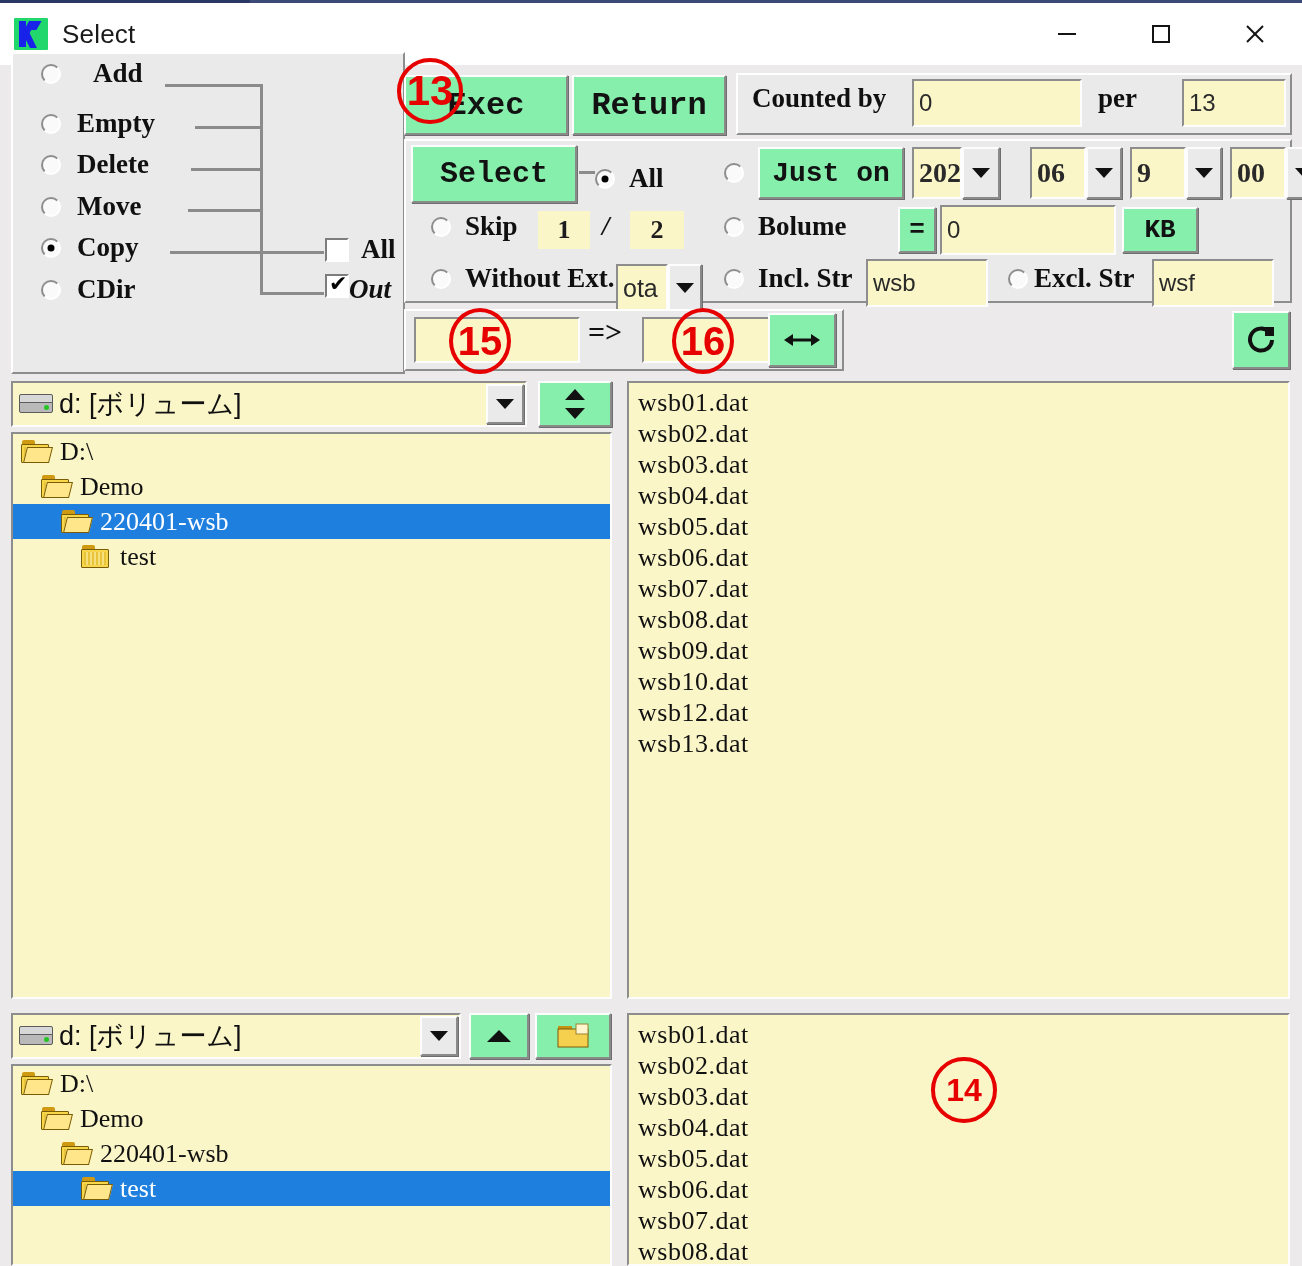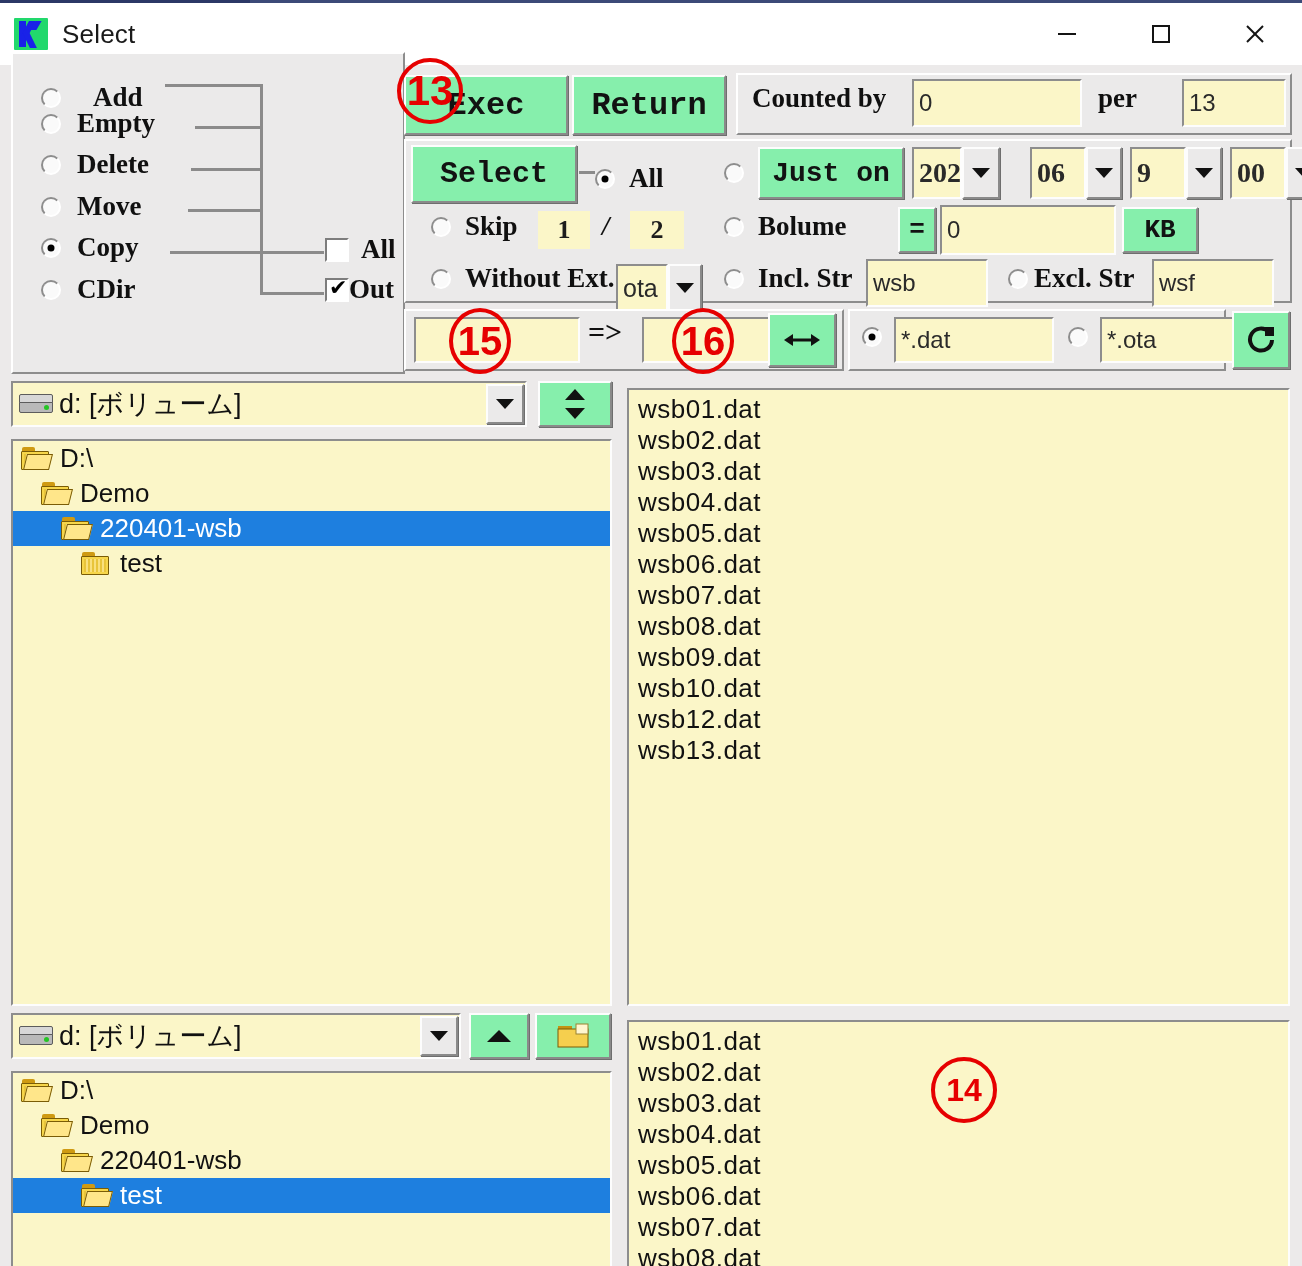--- a/index.html
+++ b/index.html
@@ -128,22 +128,22 @@
   #rename-group  { position:absolute; left:404px; top:309px; width:440px; height:62px; }
   #filter-group  { position:absolute; left:848px; top:309px; width:378px; height:62px; }
   #refresh-btn   { position:absolute; left:1232px; top:311px; width:58px; height:58px; }
 
   
   .listbox {
     background:#fbf6c8;
     border:2px solid;
     border-color:#8d8d8d #fdfdfd #fdfdfd #8d8d8d;
     overflow:hidden;
-    font-family:Liberation Sans, sans-serif;
-    font-size:26px; color:#111;margin-top:7px;
+    font-family:Liberation Serif, serif;
+    font-size:26px; color:#111;
   }
   .file-row { height:31px; line-height:31px; padding-left:9px; white-space:nowrap; letter-spacing:.5px; }
   .tree-row { height:35px; display:flex; align-items:center; white-space:nowrap; }
   .tree-row.sel { background:#1e7fdf; color:#ffffff; }
   .folder-ico { width:30px; height:24px; margin-right:9px; flex:none; position:relative; }
   .folder-ico .tab { position:absolute; left:1px; top:0; width:13px; height:5px; background:#cf9a12; border-radius:2px 2px 0 0; }
   .folder-ico .body { position:absolute; left:0; top:4px; width:28px; height:19px; background:#f7d64a; border:1px solid #7a5c06; border-radius:1px; }
   .folder-ico .body::after{ content:""; position:absolute; left:2px; top:2px; right:2px; bottom:2px;
     background:repeating-linear-gradient(90deg,#e8c43a 0 2px,#f9e07e 2px 4px); }
   .folder-ico.open .flap { position:absolute; left:4px; top:7px; width:26px; height:16px; background:#ffe68a; border:1px solid #7a5c06; transform:skewX(-14deg); }
@@ -206,21 +206,21 @@
     <div class="connector" style="left:152px; top:30px;  width:98px;  height:3px;"></div>
     <div class="connector" style="left:182px; top:72px;  width:68px;  height:3px;"></div>
     <div class="connector" style="left:178px; top:114px; width:72px;  height:3px;"></div>
     <div class="connector" style="left:175px; top:155px; width:75px;  height:3px;"></div>
     <div class="connector" style="left:157px; top:197px; width:93px;  height:3px;"></div>
     <div class="connector" style="left:247px; top:30px;  width:3px;   height:170px;"></div>
     <div class="connector" style="left:247px; top:197px; width:3px;   height:44px;"></div>
     <div class="connector" style="left:247px; top:238px; width:64px;  height:3px;"></div>
     <div class="connector" style="left:247px; top:197px; width:64px;  height:3px;"></div>
 
-    <div class="act-row" style="top:28px;gap:32px;">
+    <div class="act-row" style="top:4px;gap:32px;">
       <div class="radio"></div>
       <span class="lbl">Add</span>
     </div>
     <div class="act-row" style="top:54px;">
       <div class="radio"></div>
       <span class="lbl">Empty</span>
     </div>
     <div class="act-row" style="top:95px;">
       <div class="radio"></div>
       <span class="lbl">Delete</span>
@@ -235,21 +235,21 @@
     </div>
     <div class="act-row" style="top:220px;">
       <div class="radio"></div>
       <span class="lbl">CDir</span>
     </div>
 
     <div style="position:absolute; left:312px; top:180px; display:flex; align-items:center; gap:12px;">
       <div class="checkbox"></div>
       <span class="lbl">All</span>
     </div>
-    <div style="position:absolute; left:312px; top:220px; display:flex; align-items:center; gap:0;">
+    <div style="position:absolute; left:312px; top:220px; display:flex; align-items:flex-start; gap:0;font-style:italic;">
       <div class="checkbox on"></div>
       <span class="lbl">Out</span>
     </div>
   </div>
 
   <div id="exec-btn" class="btn">Exec</div>
   <div id="return-btn" class="btn">Return</div>
 
   <div id="counted-group" class="group">
     <span class="lbl" style="position:absolute; left:14px; top:8px;">Counted by</span>
@@ -330,26 +330,20 @@
     <div class="field" style="position:absolute; left:236px; top:6px; width:166px; height:46px;"></div>
     <div class="btn" style="position:absolute; left:362px; top:2px; width:68px; height:54px;">
       <svg width="36" height="22" viewBox="0 0 36 22">
         <line x1="7" y1="11" x2="29" y2="11" stroke="#111" stroke-width="3"></line>
         <polygon points="0,11 9,5 9,17" fill="#111"></polygon>
         <polygon points="36,11 27,5 27,17" fill="#111"></polygon>
       </svg>
     </div>
   </div>
 
-  <div id="filter-group" class="group">
-    <div class="radio on" style="position:absolute; left:12px; top:16px;"></div>
-    <div class="field" style="position:absolute; left:44px; top:6px; width:160px; height:46px;">*.dat</div>
-    <div class="radio" style="position:absolute; left:218px; top:16px;"></div>
-    <div class="field" style="position:absolute; left:250px; top:6px; width:160px; height:46px;">*.ota</div>
-  </div>
 
   <div id="refresh-btn" class="btn">
     <svg width="34" height="34" viewBox="0 0 34 34">
       <path d="M25 9 A11 11 0 1 0 28 17" fill="none" stroke="#111" stroke-width="4"></path>
       <rect x="21" y="4" width="9" height="9" fill="#111"></rect>
     </svg>
   </div>
 
   <div class="drivebar" style="position:absolute; left:11px; top:381px; width:516px; height:46px;">
     <div class="drive-ico">

